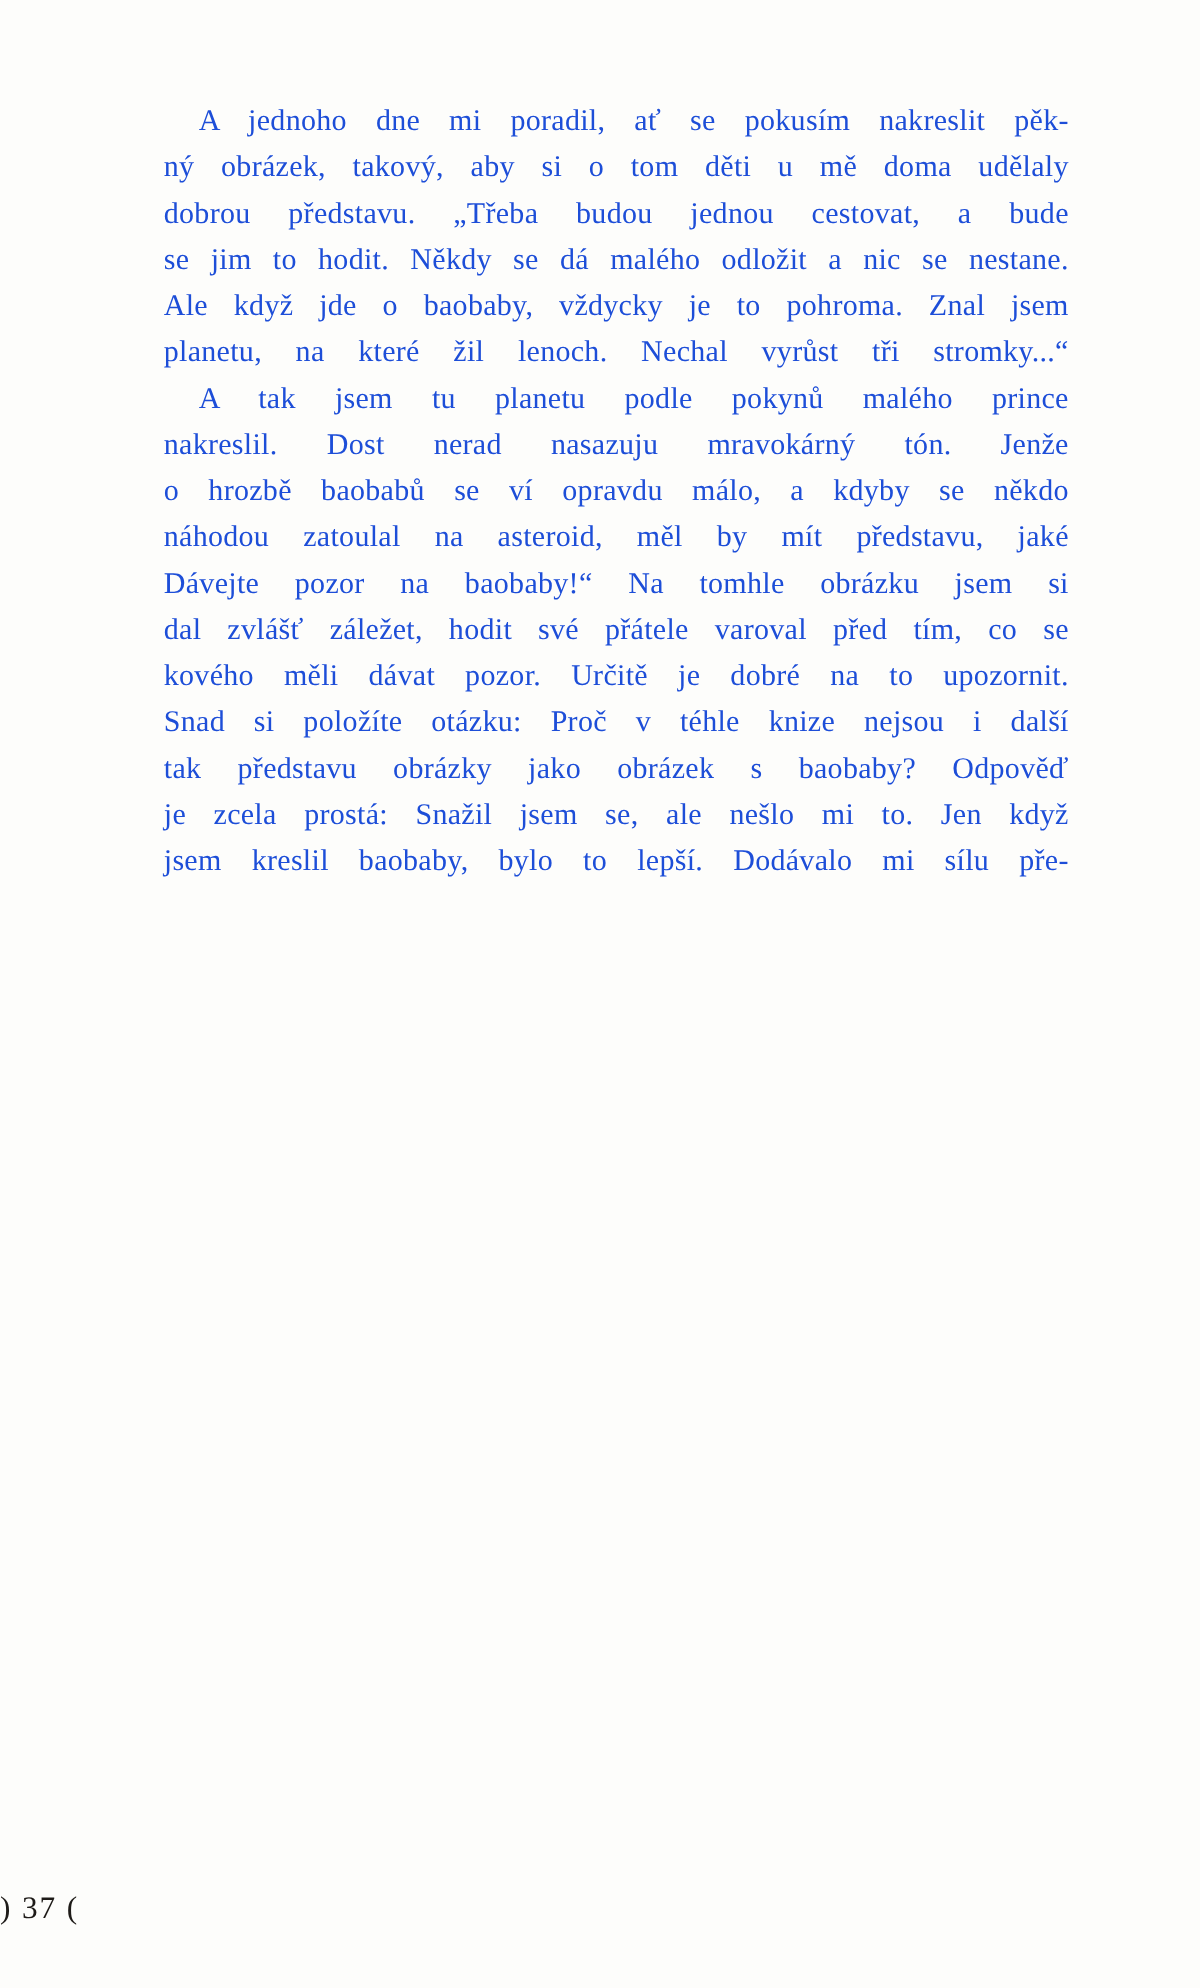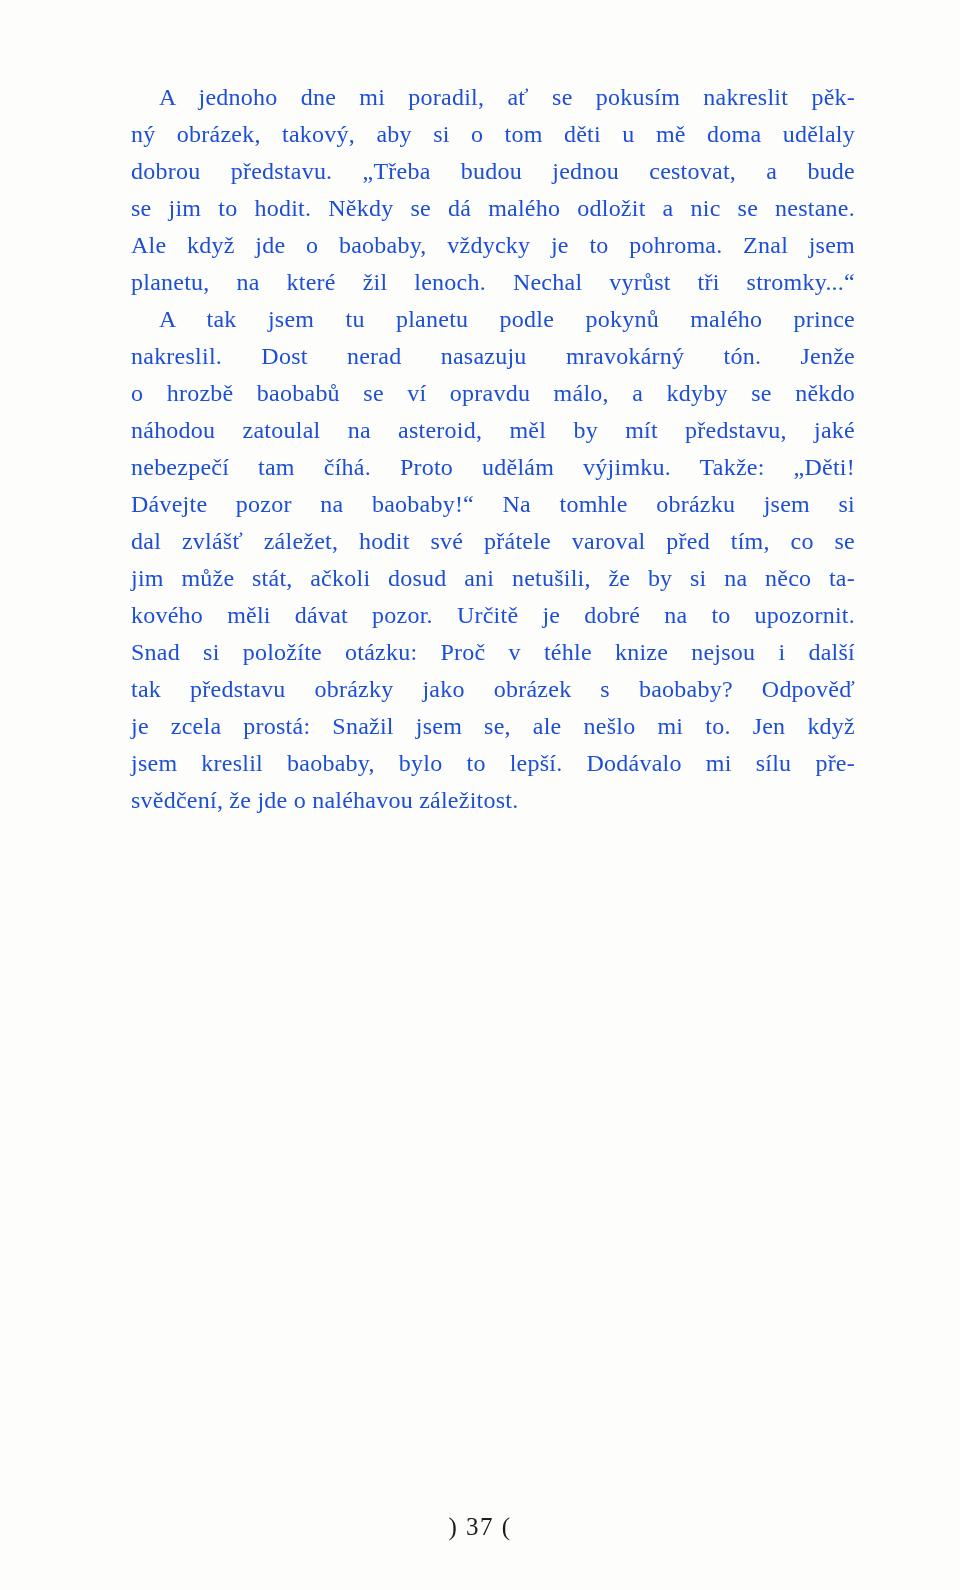--- a/index.html
+++ b/index.html
@@ -40,21 +40,20 @@
     text-indent: 28px;
   }
   .line.last-left {
     text-align-last: left;
   }
   .page-number {
     position: absolute;
     top: 1508px;
     left: 0;
     width: 960px;
-    text-align: center;
     font-family: "Liberation Serif", "DejaVu Serif", serif;
     font-size: 25px;
     line-height: 37px;
     color: #1e1b18;
     letter-spacing: 0.06em;
   }
 </style>
 </head>
 <body style="background: rgb(253, 253, 251);">
 
@@ -66,26 +65,23 @@
         <div class="line">dobrou představu. „Třeba budou jednou cestovat, a bude</div>
         <div class="line">se jim to hodit. Někdy se dá malého odložit a nic se nestane.</div>
         <div class="line">Ale když jde o baobaby, vždycky je to pohroma. Znal jsem</div>
         <div class="line">planetu, na které žil lenoch. Nechal vyrůst tři stromky...“</div>
       </div>
       <div class="paragraph">
         <div class="line first">A tak jsem tu planetu podle pokynů malého prince</div>
         <div class="line">nakreslil. Dost nerad nasazuju mravokárný tón. Jenže</div>
         <div class="line">o hrozbě baobabů se ví opravdu málo, a kdyby se někdo</div>
         <div class="line">náhodou zatoulal na asteroid, měl by mít představu, jaké</div>
-        <div class="line">nebezpečí tam číhá. Proto udělám výjimku. Takže: „Děti!</div>
         <div class="line">Dávejte pozor na baobaby!“ Na tomhle obrázku jsem si</div>
         <div class="line">dal zvlášť záležet, hodit své přátele varoval před tím, co se</div>
-        <div class="line">jim může stát, ačkoli dosud ani netušili, že by si na něco ta-</div>
         <div class="line">kového měli dávat pozor. Určitě je dobré na to upozornit.</div>
         <div class="line">Snad si položíte otázku: Proč v téhle knize nejsou i další</div>
         <div class="line">tak představu obrázky jako obrázek s baobaby? Odpověď</div>
         <div class="line">je zcela prostá: Snažil jsem se, ale nešlo mi to. Jen když</div>
         <div class="line">jsem kreslil baobaby, bylo to lepší. Dodávalo mi sílu pře-</div>
-        <div class="line last-left">svědčení, že jde o naléhavou záležitost.</div>
       </div>
     </div>
   <div class="page-number">) 37 (</div>
 </div>
 
 </body></html>

